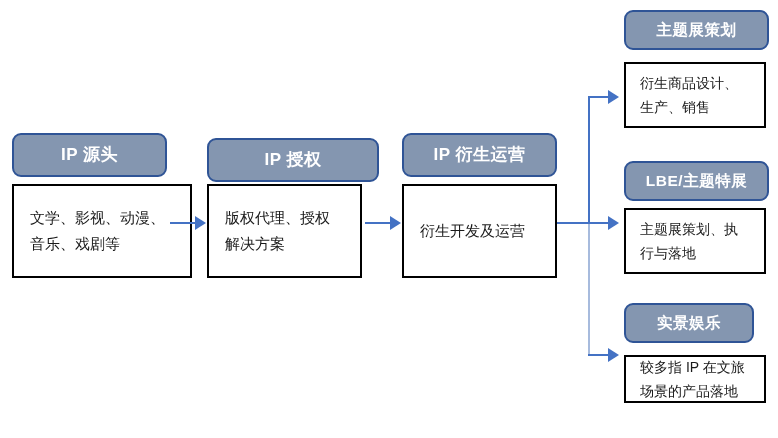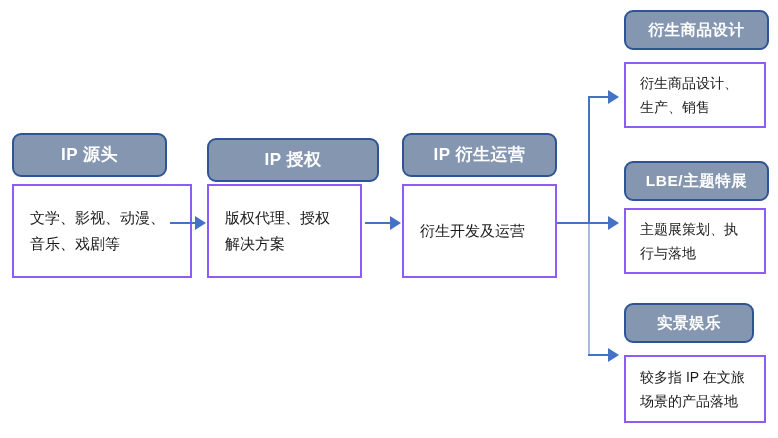--- a/index.html
+++ b/index.html
@@ -33,21 +33,21 @@
     letter-spacing: 0.5px;
     text-align: center;
     line-height: 1.1;
   }
 
   
   .box {
     position: absolute;
     box-sizing: border-box;
     background: #ffffff;
-    border: 2px solid #8b5cf6;
+    border: 2px solid #000000;
     color: #1a1a1a;
     display: flex;
     align-items: center;
     line-height: 1.75;
   }
   .box .txt {
     display: block;
     width: 100%;
   }
 
@@ -121,33 +121,33 @@
   <div class="hline" style="left:588px; top:96px; width:28px;"></div>
   <div class="arrow" style="left:608px; top:90px;"></div>
 
   <div class="hline" style="left:588px; top:222px; width:28px;"></div>
   <div class="arrow" style="left:608px; top:216px;"></div>
 
   <div class="hline" style="left:588px; top:354px; width:28px;"></div>
   <div class="arrow" style="left:608px; top:348px;"></div>
 
   <div class="pill branch-pill" style="left:624px; top:10px; width:145px;">
-    <span>衍生商品设计</span>
+    <span>主题展策划</span>
   </div>
   <div class="box branch-box" style="left:624px; top:62px; width:142px; height:66px;">
     <span class="txt">衍生商品设计、生产、销售</span>
   </div>
 
   <div class="pill branch-pill" style="left:624px; top:161px; width:145px;">
     <span>LBE/主题特展</span>
   </div>
   <div class="box branch-box" style="left:624px; top:208px; width:142px; height:66px;">
     <span class="txt">主题展策划、执行与落地</span>
   </div>
 
   <div class="pill branch-pill" style="left:624px; top:303px; width:130px;">
     <span>实景娱乐</span>
   </div>
-  <div class="box branch-box" style="left:624px; top:355px; width:142px; height:68px;">
+  <div class="box branch-box" style="left:624px; top:355px; width:142px; height:48px;">
     <span class="txt">较多指 IP 在文旅场景的产品落地</span>
   </div>
 
 </div>
 
 </body></html>

